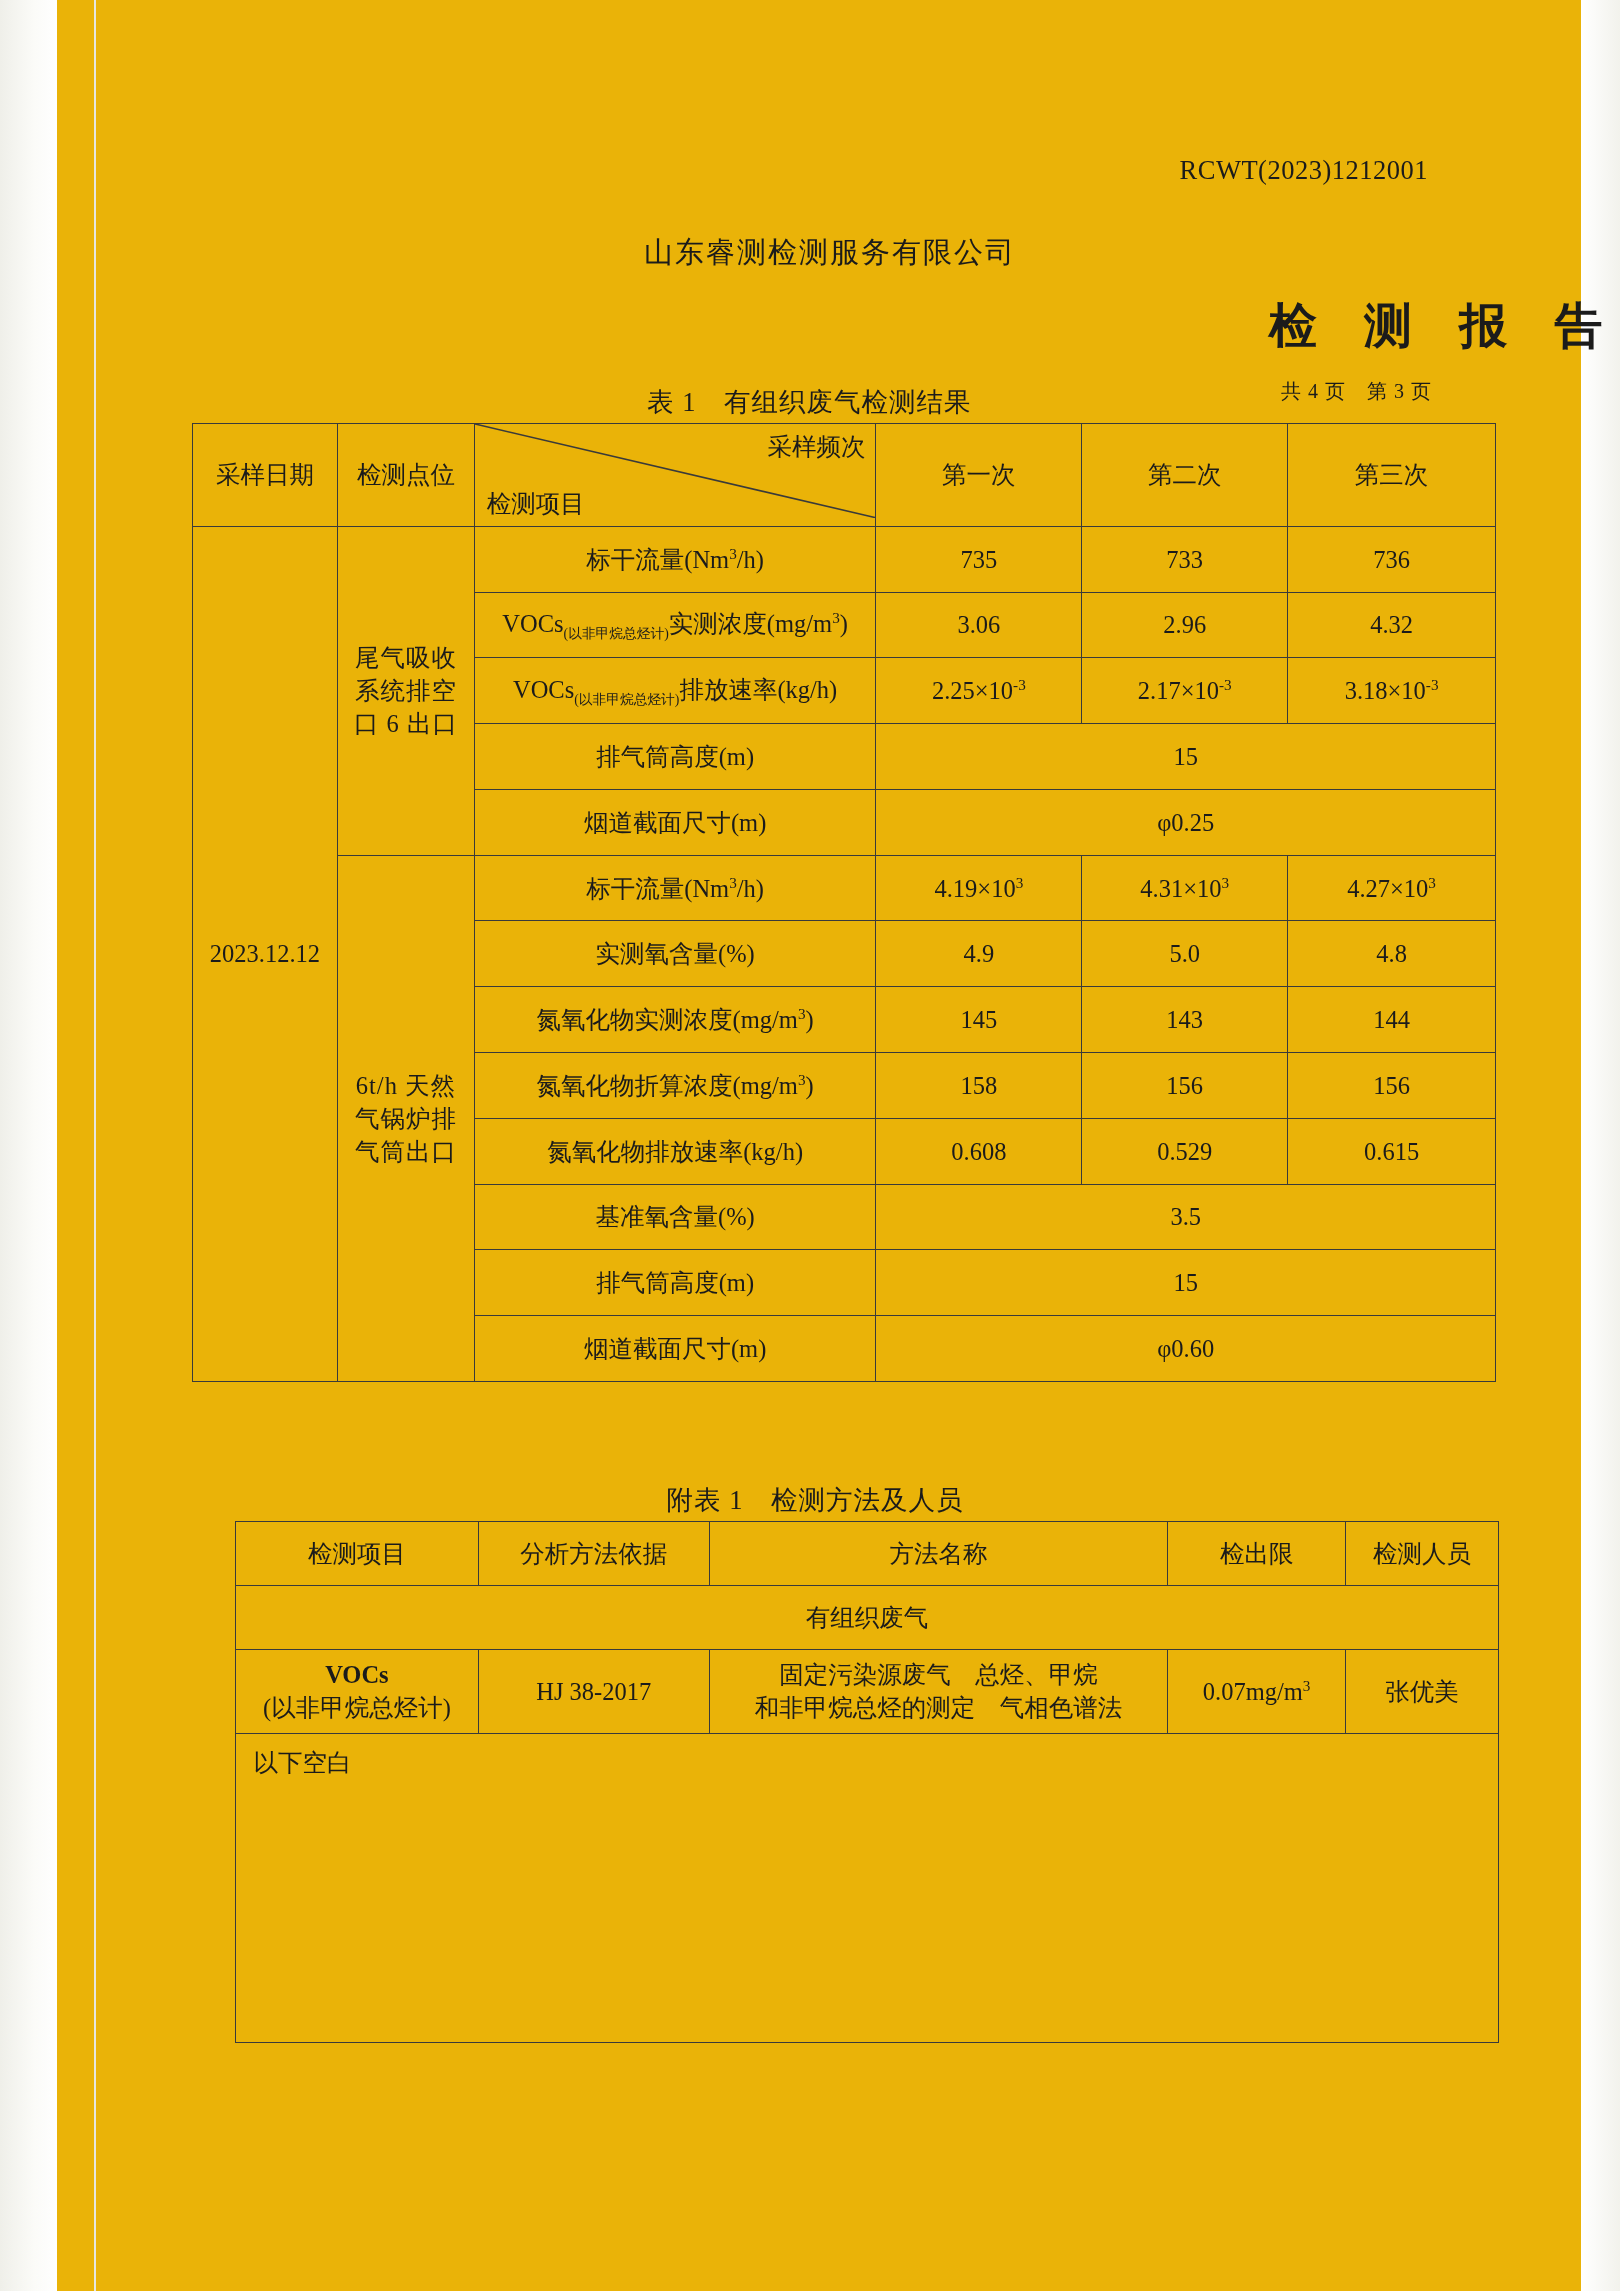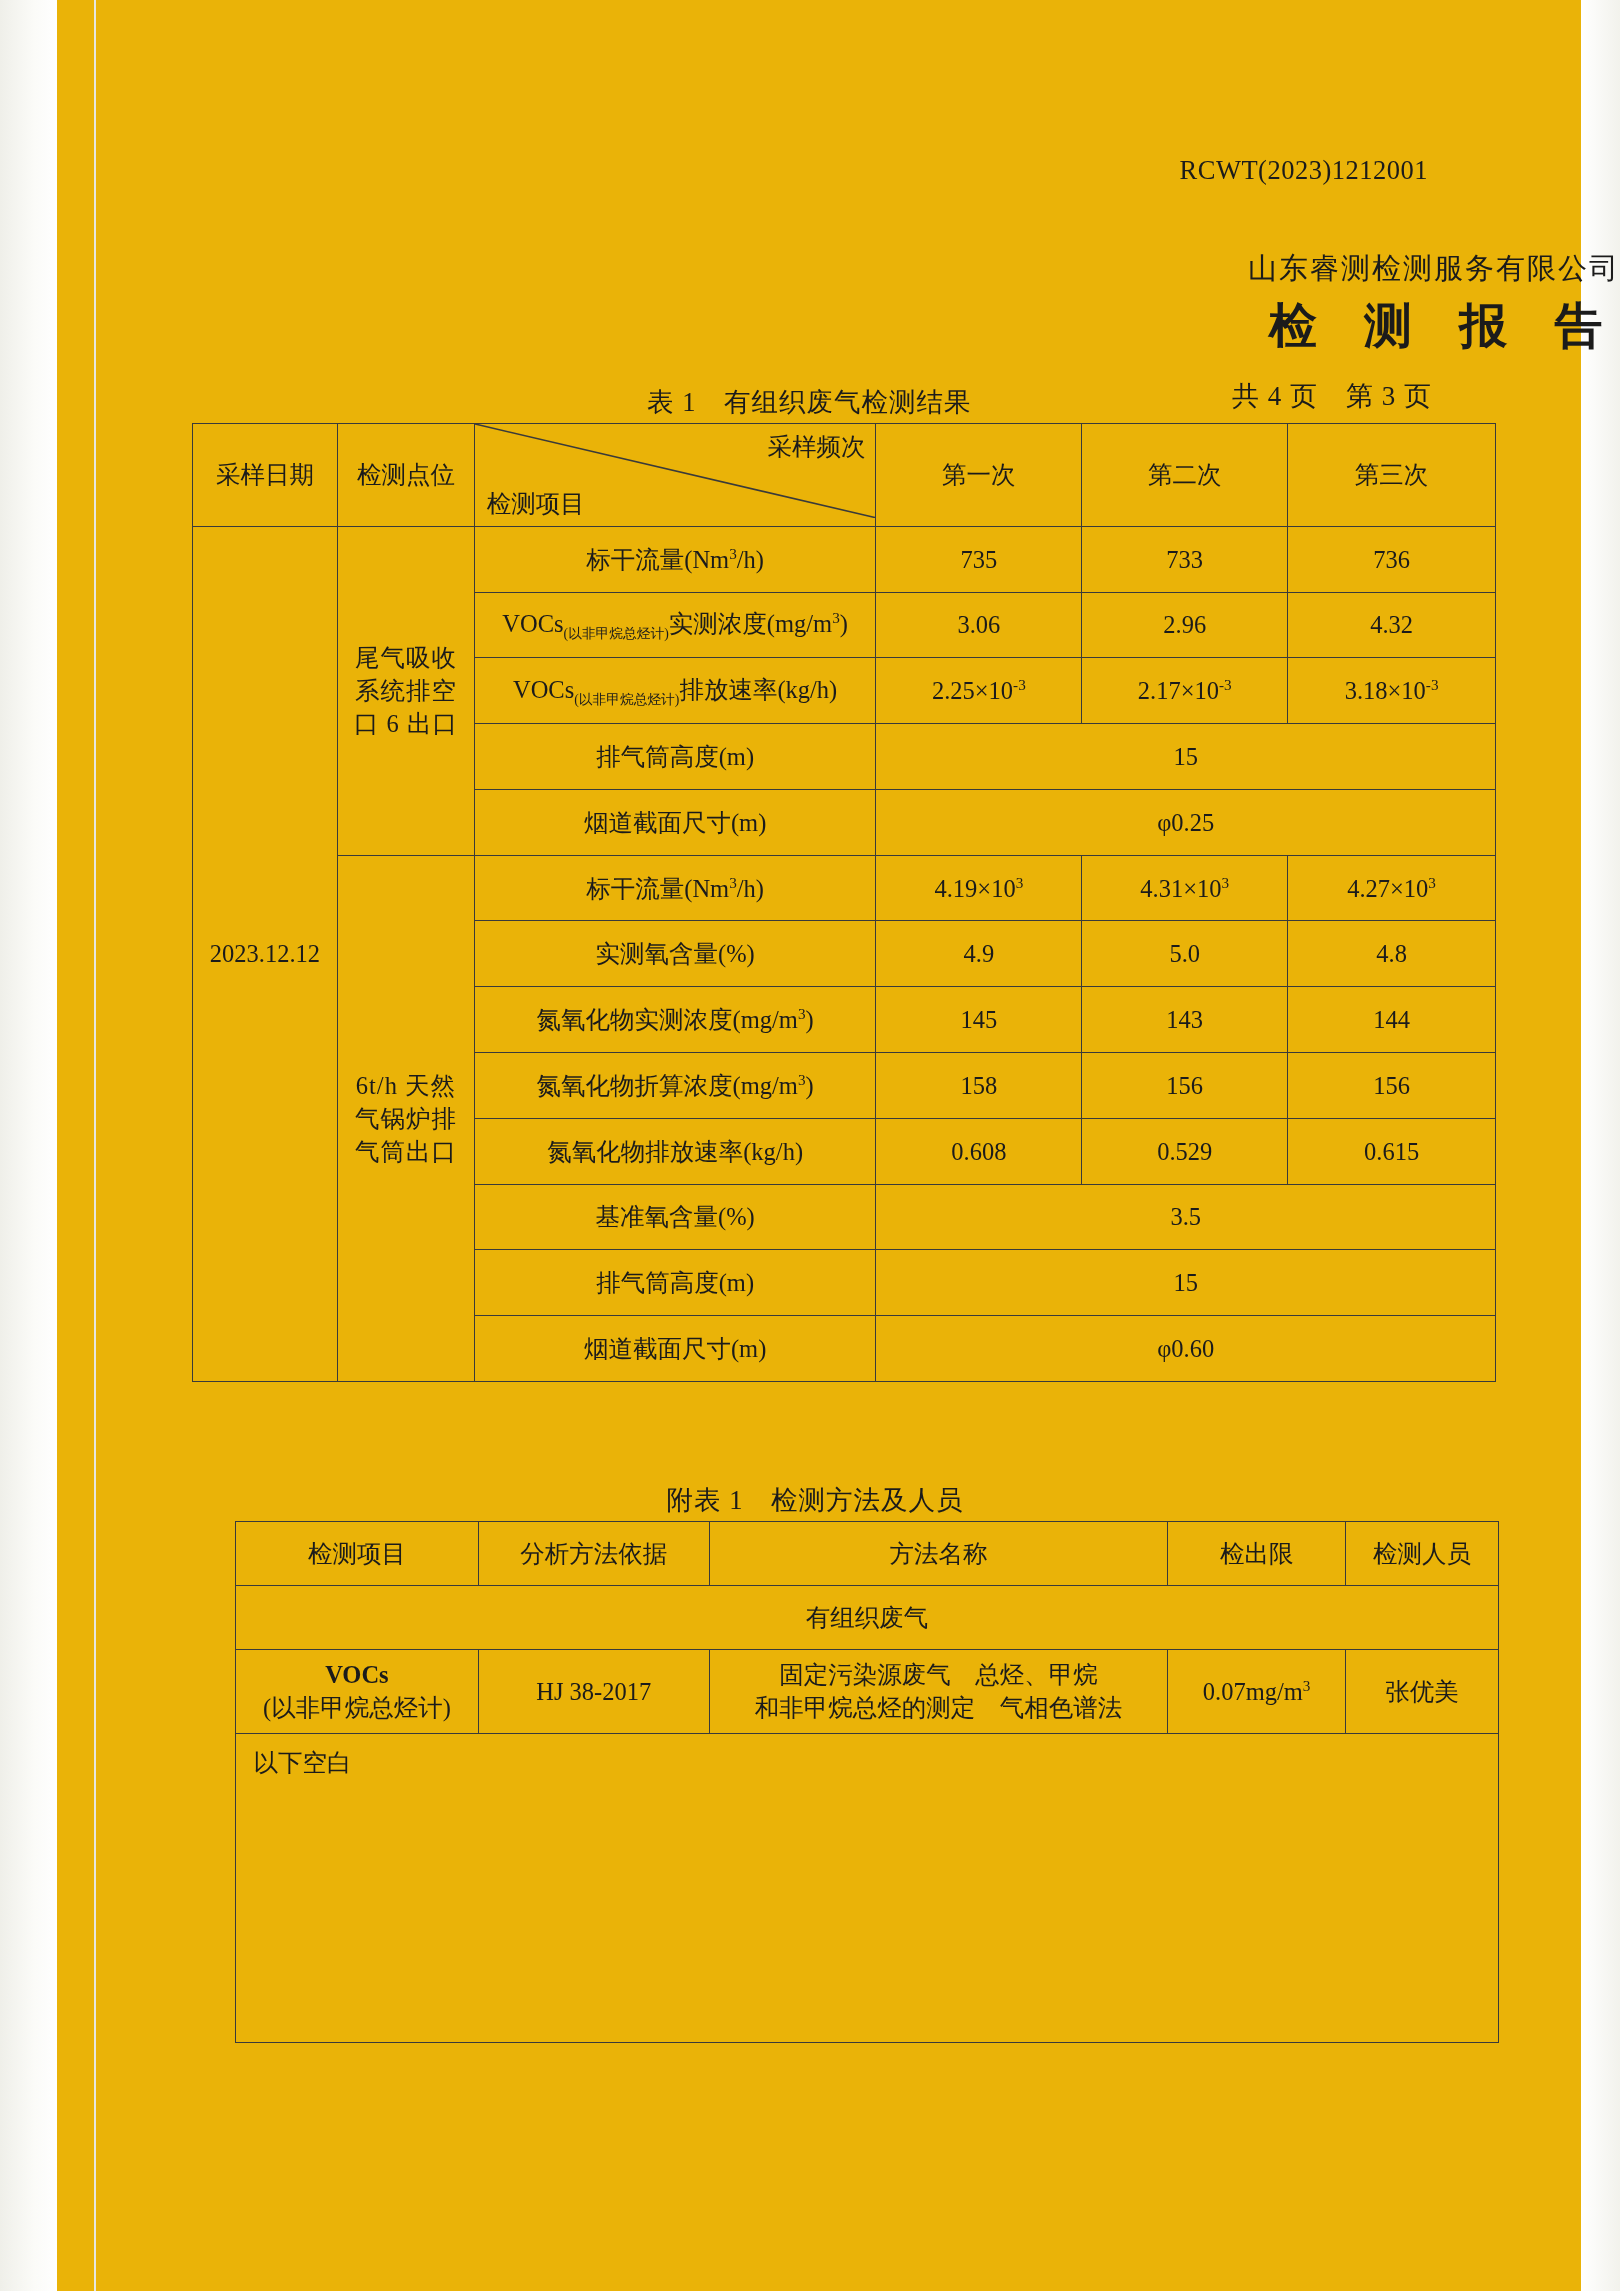--- a/index.html
+++ b/index.html
@@ -40,25 +40,24 @@
     position: absolute;
     right: 192px;
     top: 155px;
     font-size: 26.5px;
     letter-spacing: 0.5px;
   }
   .company {
     position: absolute;
     left: 0; right: 0;
     top: 233px;
-    text-align: right;
+    text-align: center;
     font-size: 29px;
     letter-spacing: 2px;
     padding-left: 40px;
-    margin-top: 16px;
   }
   .report-title {
     position: absolute;
     left: 0; right: 0;
     top: 294px;
     text-align: right;
     font-size: 48px;
     font-weight: bold;
     letter-spacing: 17.6px;
     padding-left: 49px;
@@ -67,21 +66,21 @@
     position: absolute;
     left: 647px;
     top: 384px;
     font-size: 26.5px;
     letter-spacing: 1px;
   }
   .page-count {
     position: absolute;
     right: 188px;
     top: 378px;
-    font-size: 27px;
+    font-size: 20px;
     letter-spacing: 1px;
   }
 
   table.grid {
     position: absolute;
     border-collapse: collapse;
     font-size: 24.5px;
   }
   table.grid td, table.grid th {
     border: 1.6px solid #3a3a3a;

